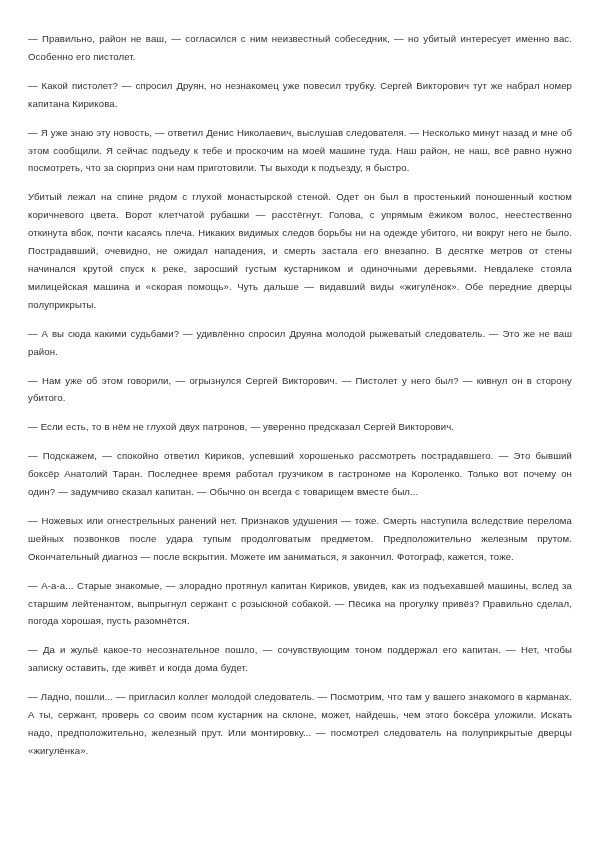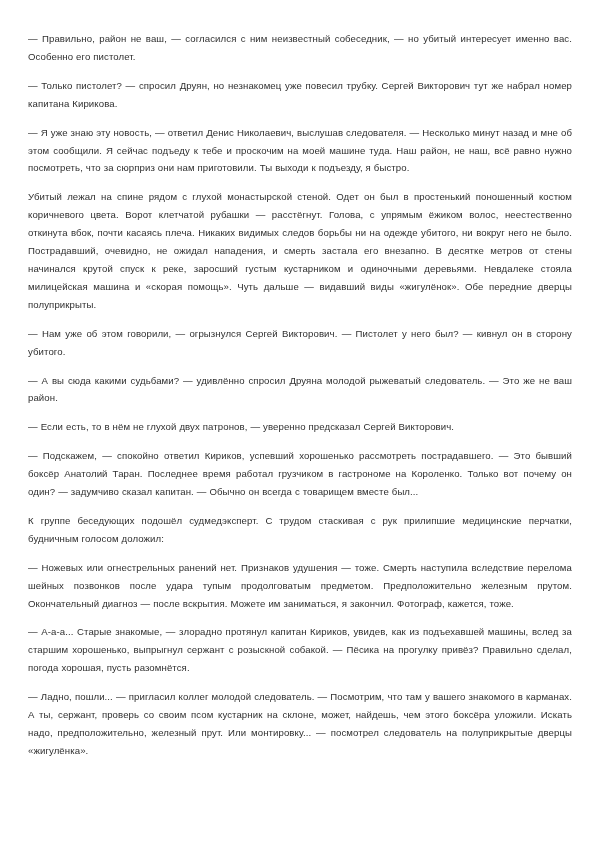--- a/index.html
+++ b/index.html
@@ -39,26 +39,26 @@
   p.para:last-child {
     margin-bottom: 0;
   }
 </style>
 </head>
 <body>
 
 <div class="page">
   <div class="doc-body">
     <p class="para">— Правильно, район не ваш, — согласился с ним неизвестный собеседник, — но убитый интересует именно вас. Особенно его пистолет.</p>
-    <p class="para">— Только пистолет? — спросил Друян, но незнакомец уже повесил трубку. Сергей Викторович тут же набрал номер капитана Кирикова.</p>
+    <p class="para">— Какой пистолет? — спросил Друян, но незнакомец уже повесил трубку. Сергей Викторович тут же набрал номер капитана Кирикова.</p>
     <p class="para">— Я уже знаю эту новость, — ответил Денис Николаевич, выслушав следователя. — Несколько минут назад и мне об этом сообщили. Я сейчас подъеду к тебе и проскочим на моей машине туда. Наш район, не наш, всё равно нужно посмотреть, что за сюрприз они нам приготовили. Ты выходи к подъезду, я быстро.</p>
     <p class="para">Убитый лежал на спине рядом с глухой монастырской стеной. Одет он был в простенький поношенный костюм коричневого цвета. Ворот клетчатой рубашки — расстёгнут. Голова, с упрямым ёжиком волос, неестественно откинута вбок, почти касаясь плеча. Никаких видимых следов борьбы ни на одежде убитого, ни вокруг него не было. Пострадавший, очевидно, не ожидал нападения, и смерть застала его внезапно. В десятке метров от стены начинался крутой спуск к реке, заросший густым кустарником и одиночными деревьями. Невдалеке стояла милицейская машина и «скорая помощь». Чуть дальше — видавший виды «жигулёнок». Обе передние дверцы полуприкрыты.</p>
+    <p class="para">— А вы сюда какими судьбами? — удивлённо спросил Друяна молодой рыжеватый следователь. — Это же не ваш район.</p>
     <p class="para">— Нам уже об этом говорили, — огрызнулся Сергей Викторович. — Пистолет у него был? — кивнул он в сторону убитого.</p>
-    <p class="para">— А вы сюда какими судьбами? — удивлённо спросил Друяна молодой рыжеватый следователь. — Это же не ваш район.</p>
     <p class="para">— Если есть, то в нём не глухой двух патронов, — уверенно предсказал Сергей Викторович.</p>
     <p class="para">— Подскажем, — спокойно ответил Кириков, успевший хорошенько рассмотреть пострадавшего. — Это бывший боксёр Анатолий Таран. Последнее время работал грузчиком в гастрономе на Короленко. Только вот почему он один? — задумчиво сказал капитан. — Обычно он всегда с товарищем вместе был...</p>
-    <p class="para">К группе беседующих подошёл судмедэксперт. С трудом стаскивая с рук прилипшие медицинские перчатки, будничным голосом доложил:</p>
     <p class="para">— Ножевых или огнестрельных ранений нет. Признаков удушения — тоже. Смерть наступила вследствие перелома шейных позвонков после удара тупым продолговатым предметом. Предположительно железным прутом. Окончательный диагноз — после вскрытия. Можете им заниматься, я закончил. Фотограф, кажется, тоже.</p>
-    <p class="para">— А-а-а... Старые знакомые, — злорадно протянул капитан Кириков, увидев, как из подъехавшей машины, вслед за старшим хорошенько, выпрыгнул сержант с розыскной собакой. — Пёсика на прогулку привёз? Правильно сделал, погода хорошая, пусть разомнётся.</p>
+    <p class="para">— А-а-а... Старые знакомые, — злорадно протянул капитан Кириков, увидев, как из подъехавшей машины, вслед за старшим лейтенантом, выпрыгнул сержант с розыскной собакой. — Пёсика на прогулку привёз? Правильно сделал, погода хорошая, пусть разомнётся.</p>
+    <p class="para">— Да и жульё какое-то несознательное пошло, — сочувствующим тоном поддержал его капитан. — Нет, чтобы записку оставить, где живёт и когда дома будет.</p>
     <p class="para">— Ладно, пошли... — пригласил коллег молодой следователь. — Посмотрим, что там у вашего знакомого в карманах. А ты, сержант, проверь со своим псом кустарник на склоне, может, найдешь, чем этого боксёра уложили. Искать надо, предположительно, железный прут. Или монтировку... — посмотрел следователь на полуприкрытые дверцы «жигулёнка».</p>
 
   </div>
 </div>
 
 </body></html>

